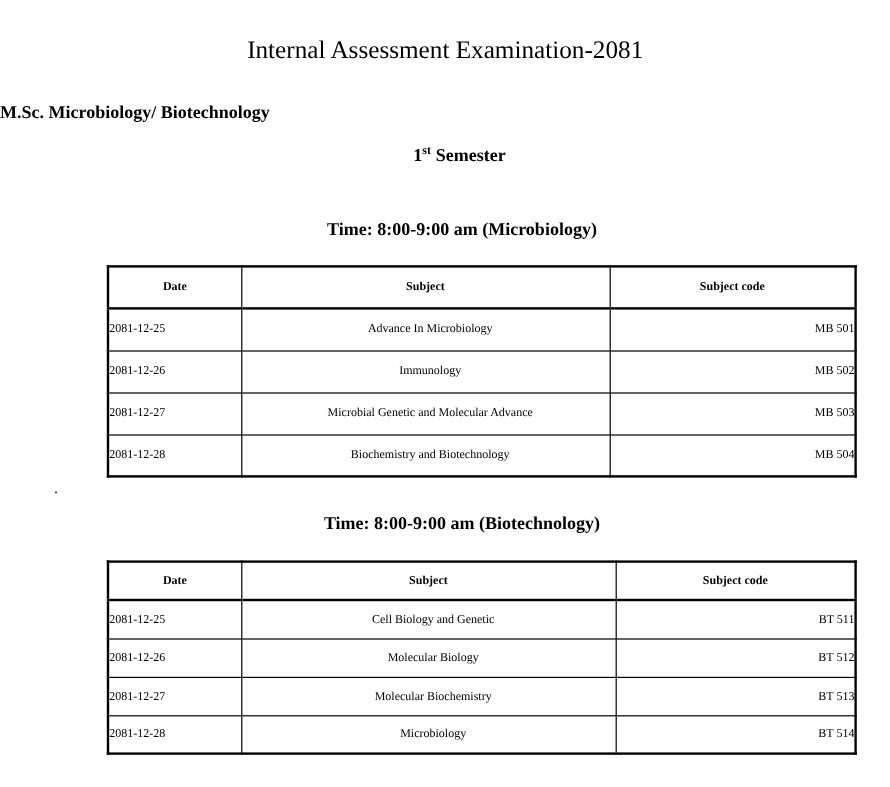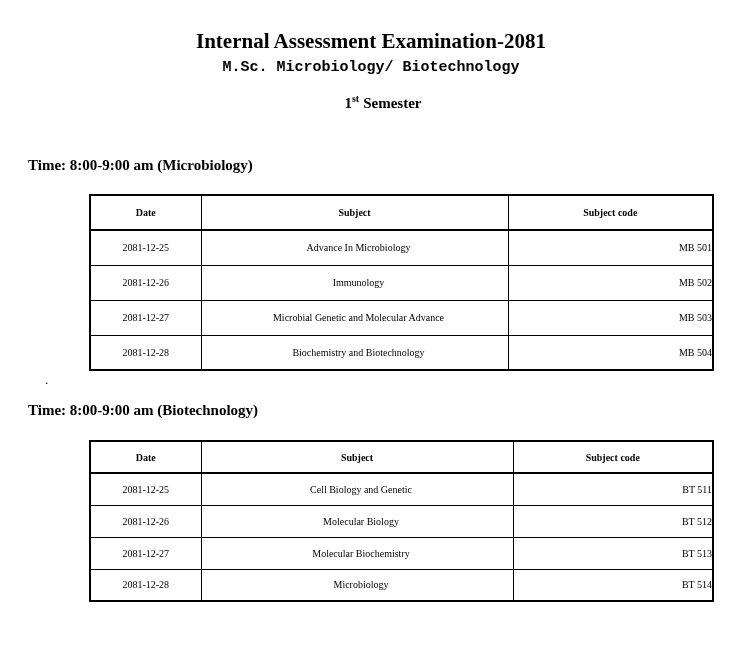--- a/index.html
+++ b/index.html
@@ -9,51 +9,50 @@
     width: 742px;
     height: 656px;
     background: #ffffff;
     color: #000000;
     font-family: "Liberation Serif", "DejaVu Serif", serif;
     overflow: hidden;
     padding-top: 29px;
   }
   .doc-title {
     text-align: center;
-    font-weight: bold;
+    font-weight: normal;
     font-size: 21px;
     line-height: 25px;
   }
   .doc-subtitle {
-    text-align: center;
     font-weight: bold;
     font-size: 15px;
     line-height: 19px;
-    margin-top: 4px;
-    font-family: Liberation Mono, monospace;
+    margin-top: 31px;
   }
   .semester-line {
     text-align: center;
     font-weight: bold;
     font-size: 15px;
     line-height: 19px;
     margin-top: 17px;
     padding-left: 24px;
   }
   .semester-line sup {
     font-size: 10px;
     line-height: 0;
     vertical-align: super;
   }
   .semester-label { margin-left: 4px; }
   .time-heading {
     font-weight: bold;
     font-size: 15px;
     line-height: 19px;
     margin-left: 28px;
+    text-align: center;
   }
   .time-heading.first { margin-top: 43px; }
   .time-heading.second { margin-top: 14px; }
   .stray-period {
     margin-left: 45px;
     font-size: 13px;
     line-height: 14px;
   }
   table.exam-table {
     border-collapse: collapse;
@@ -71,21 +70,21 @@
   }
   table.exam-table th {
     font-weight: bold;
     text-align: center;
     border-bottom: 2px solid #000;
   }
   .table-1 { margin-top: 19px; }
   .table-1 tr { height: 35px; }
   .table-2 { margin-top: 20px; }
   .table-2 tr { height: 32px; }
-  td.cell-date { text-align: center; }
+  td.cell-date { }
   td.cell-subject { text-align: center; padding-left: 8px; }
   td.cell-code { text-align: right; }
   .below-gap { margin-top: 2px; }
 </style>
 </head>
 <body>
 
 <div class="page">
 
   <div class="doc-title">Internal Assessment Examination-2081</div>

